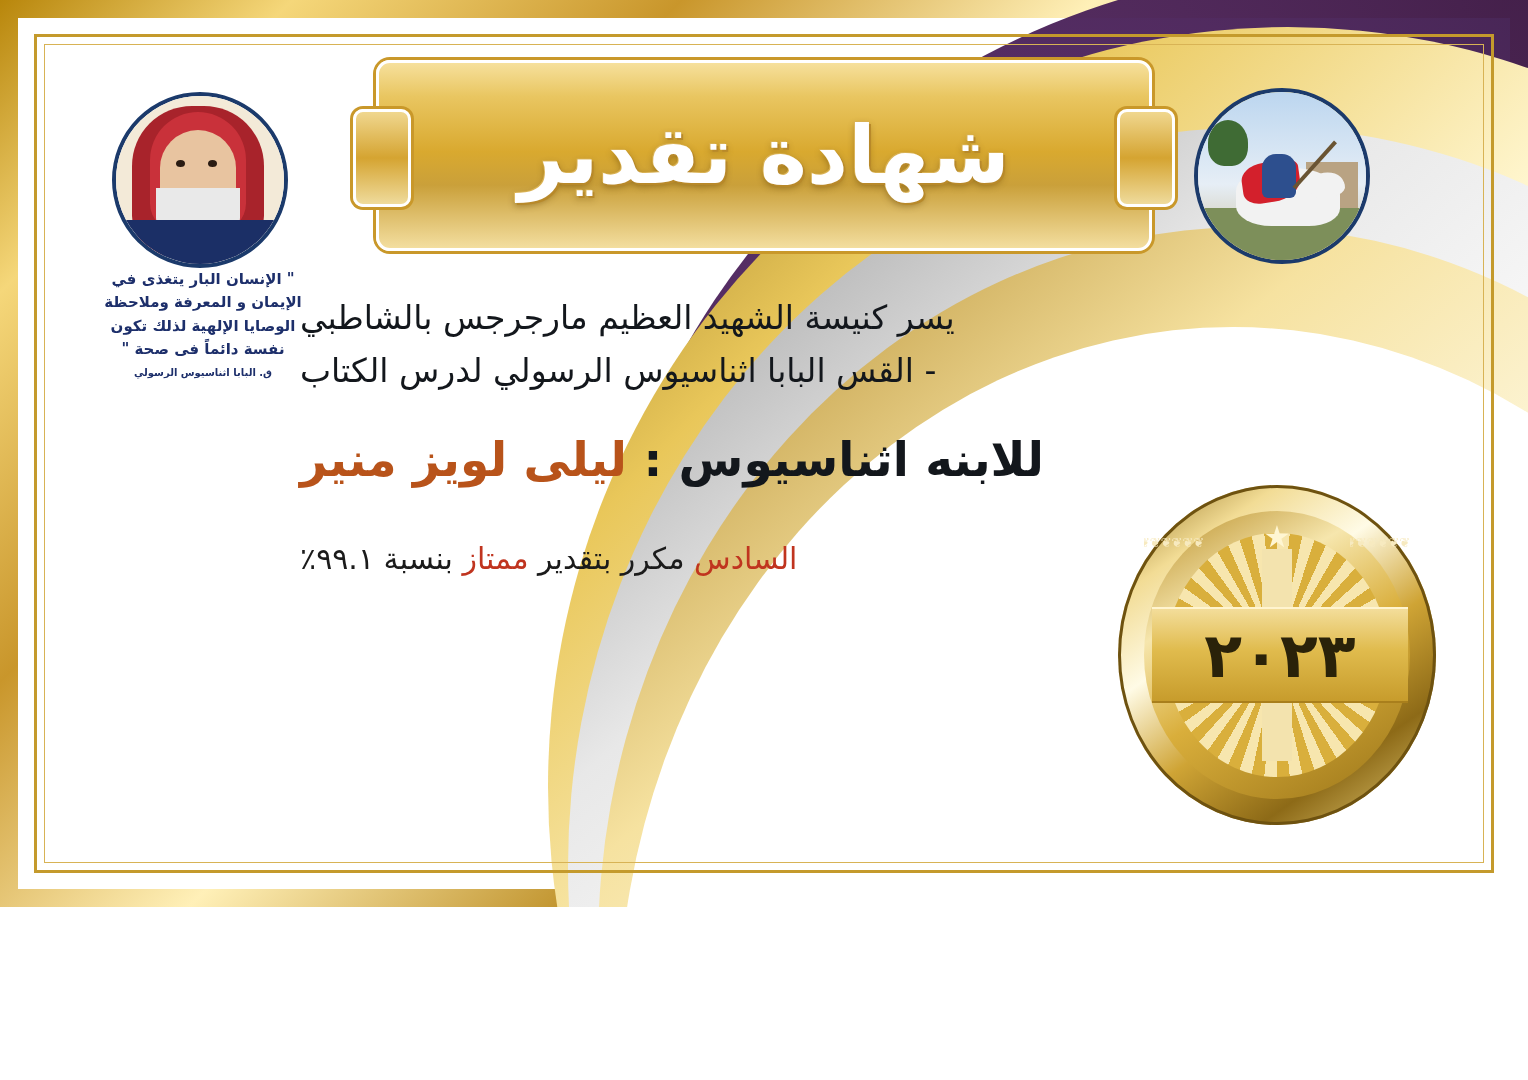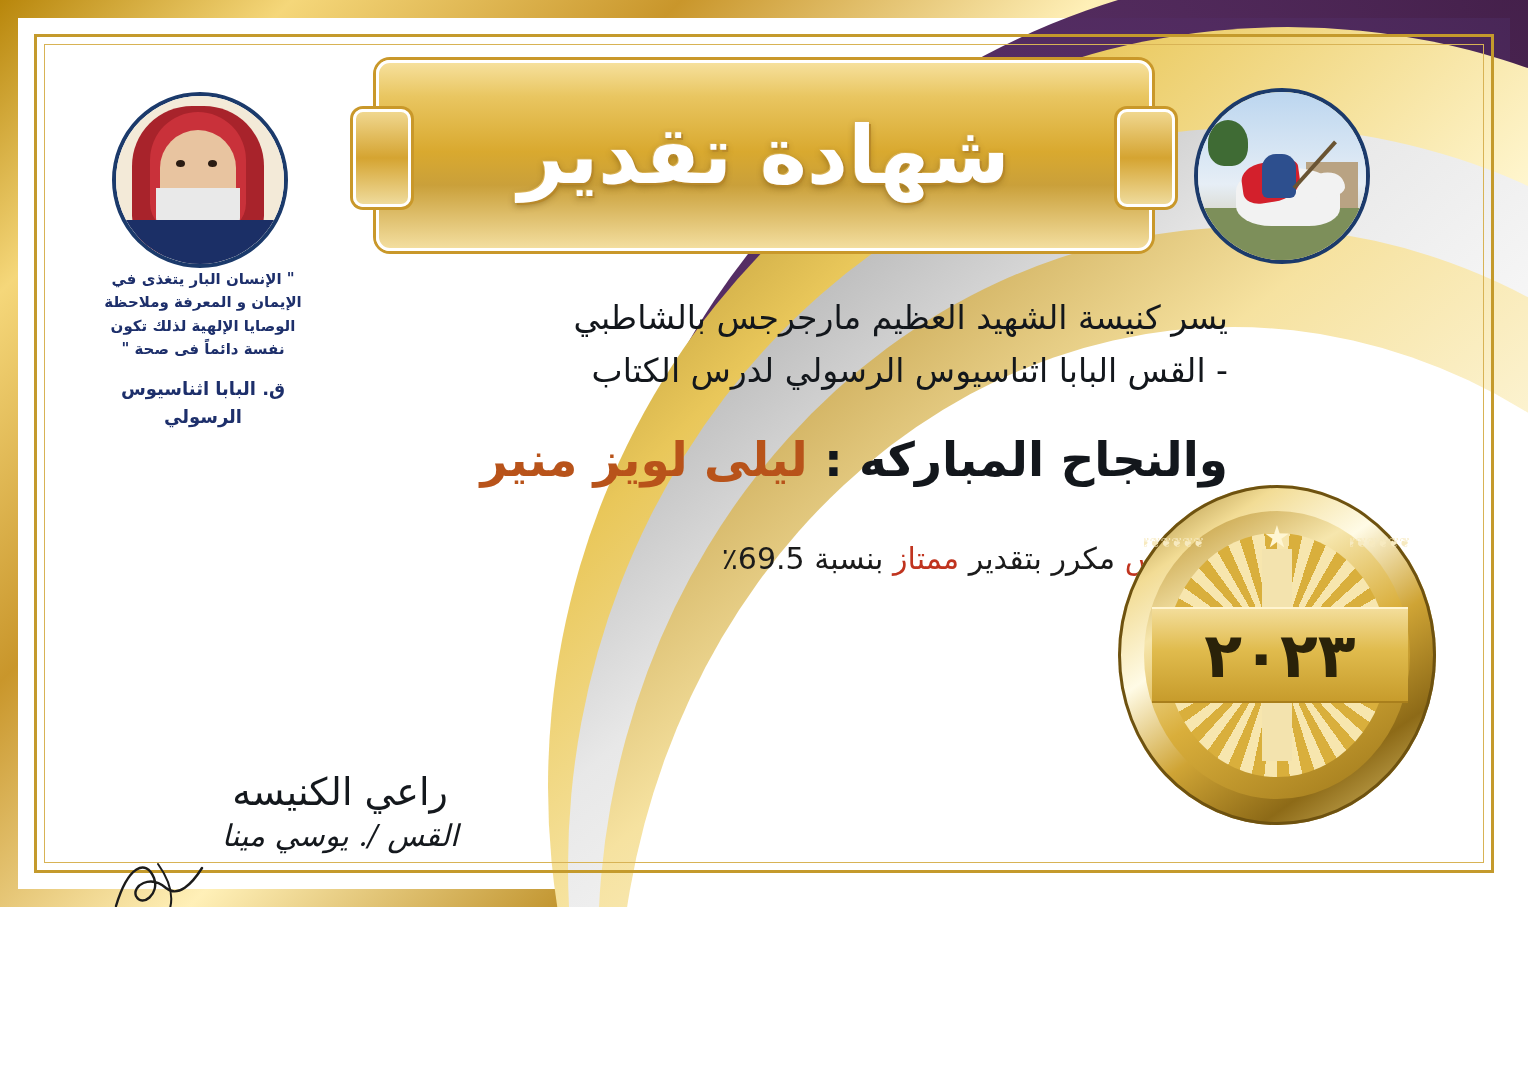--- a/index.html
+++ b/index.html
@@ -208,33 +208,33 @@
     top: 268px;
     width: 230px;
     text-align: center;
     direction: rtl;
     color: #1d2f6b;
     font-size: 15px;
     font-weight: bold;
     line-height: 1.55;
   }
   .quote-author {
-    margin-top: 14px;
-    font-size: 18px;
+    margin-top: 4px;
+    font-size: 10px;
     font-weight: bold;
     color: #1d2f6b;
   }
 
   
   .body-block {
     position: absolute;
     right: 300px;
     left: 300px;
     top: 292px;
-    text-align: right;
+    text-align: left;
     direction: rtl;
   }
   .line-main {
     font-size: 33px;
     color: #13171c;
     line-height: 1.6;
     font-weight: 500;
   }
   .name-line {
     margin-top: 34px;
@@ -410,42 +410,34 @@
   <div class="quote-block">
     <div>" الإنسان البار يتغذى في الإيمان و المعرفة وملاحظة الوصايا الإلهية لذلك تكون نفسة دائماً فى صحة "</div>
     <div class="quote-author">ق. البابا اثناسيوس الرسولي</div>
   </div>
 
   <div class="body-block">
     <div class="line-main">يسر كنيسة الشهيد العظيم مارجرجس بالشاطبي</div>
     <div class="line-main">- القس البابا اثناسيوس الرسولي لدرس الكتاب</div>
 
     <div class="name-line">
-      <span>والنجاح المباركه :</span>
+      <span>للابنه اثناسيوس :</span>
       <span class="name-value">ليلى لويز منير</span>
     </div>
 
     <div class="para2">
       <div>
         <span class="hl-red">السادس</span>
         <span>مكرر بتقدير</span>
         <span class="hl-red">ممتاز</span>
-        <span>بنسبة 69.5٪</span>
+        <span>بنسبة ٩٩.١٪</span>
       </div>
     </div>
   </div>
 
-  <div class="sig-wrap">
-    <div class="sig-title">راعي الكنيسه</div>
-    <div class="sig-script">القس /. يوسي مينا</div>
-    <svg class="sig-ink" viewBox="0 0 120 80">
-      <path d="M10 62 C22 22, 40 14, 48 34 C54 50, 36 64, 30 52 C26 42, 44 30, 60 44 C72 54, 86 40, 96 24" fill="none" stroke="#1b1b1b" stroke-width="2.4" stroke-linecap="round"></path>
-      <path d="M52 20 C62 34, 70 52, 62 70" fill="none" stroke="#1b1b1b" stroke-width="2" stroke-linecap="round"></path>
-    </svg>
-  </div>
 
   <div class="seal">
     <div class="seal-outer"></div>
     <div class="seal-mid"></div>
     <div class="seal-rays"></div>
     <div class="seal-cross-v"></div>
     <div class="seal-cross-h"></div>
     <div class="seal-star">★</div>
     <div class="seal-wreath-l">
       ❦❦❦❦❦❦❦❦❦❦❦❦❦❦❦❦❦❦

